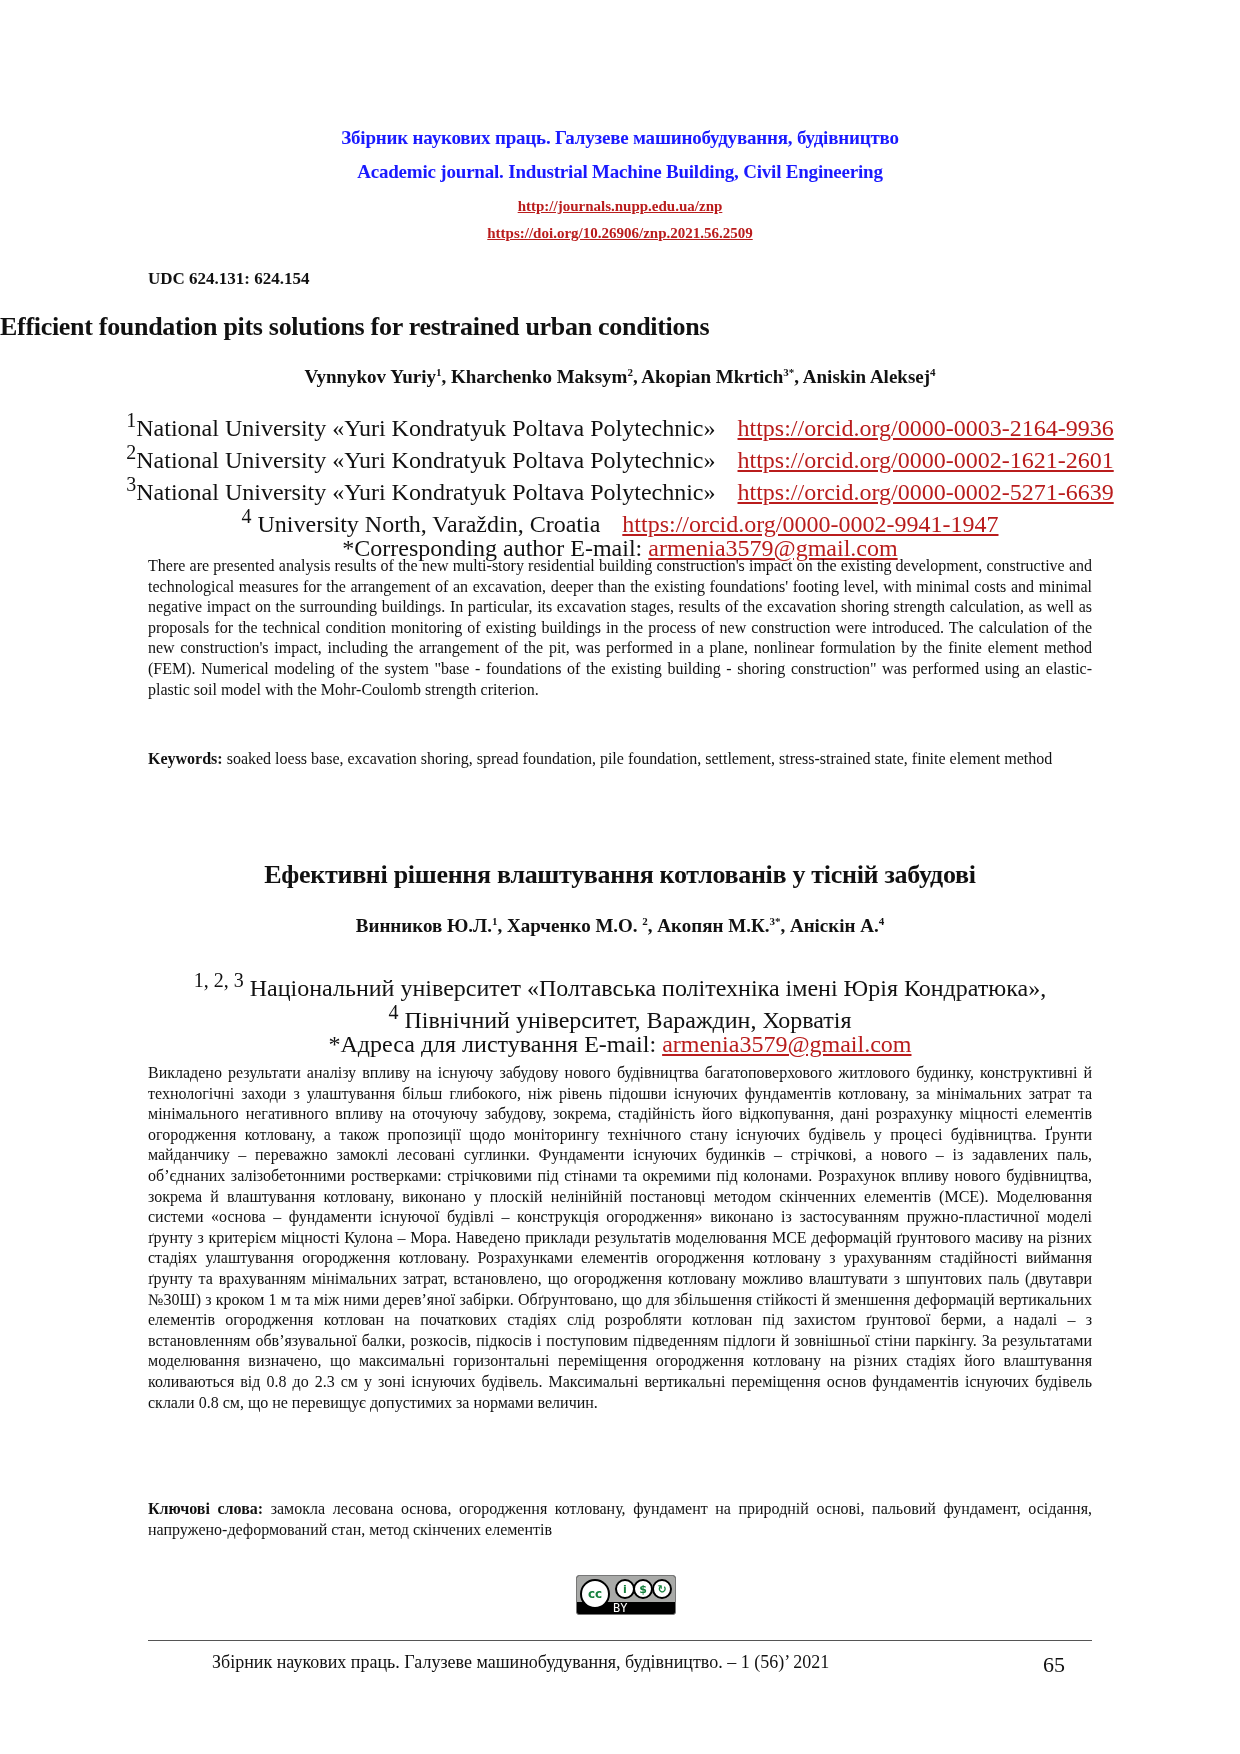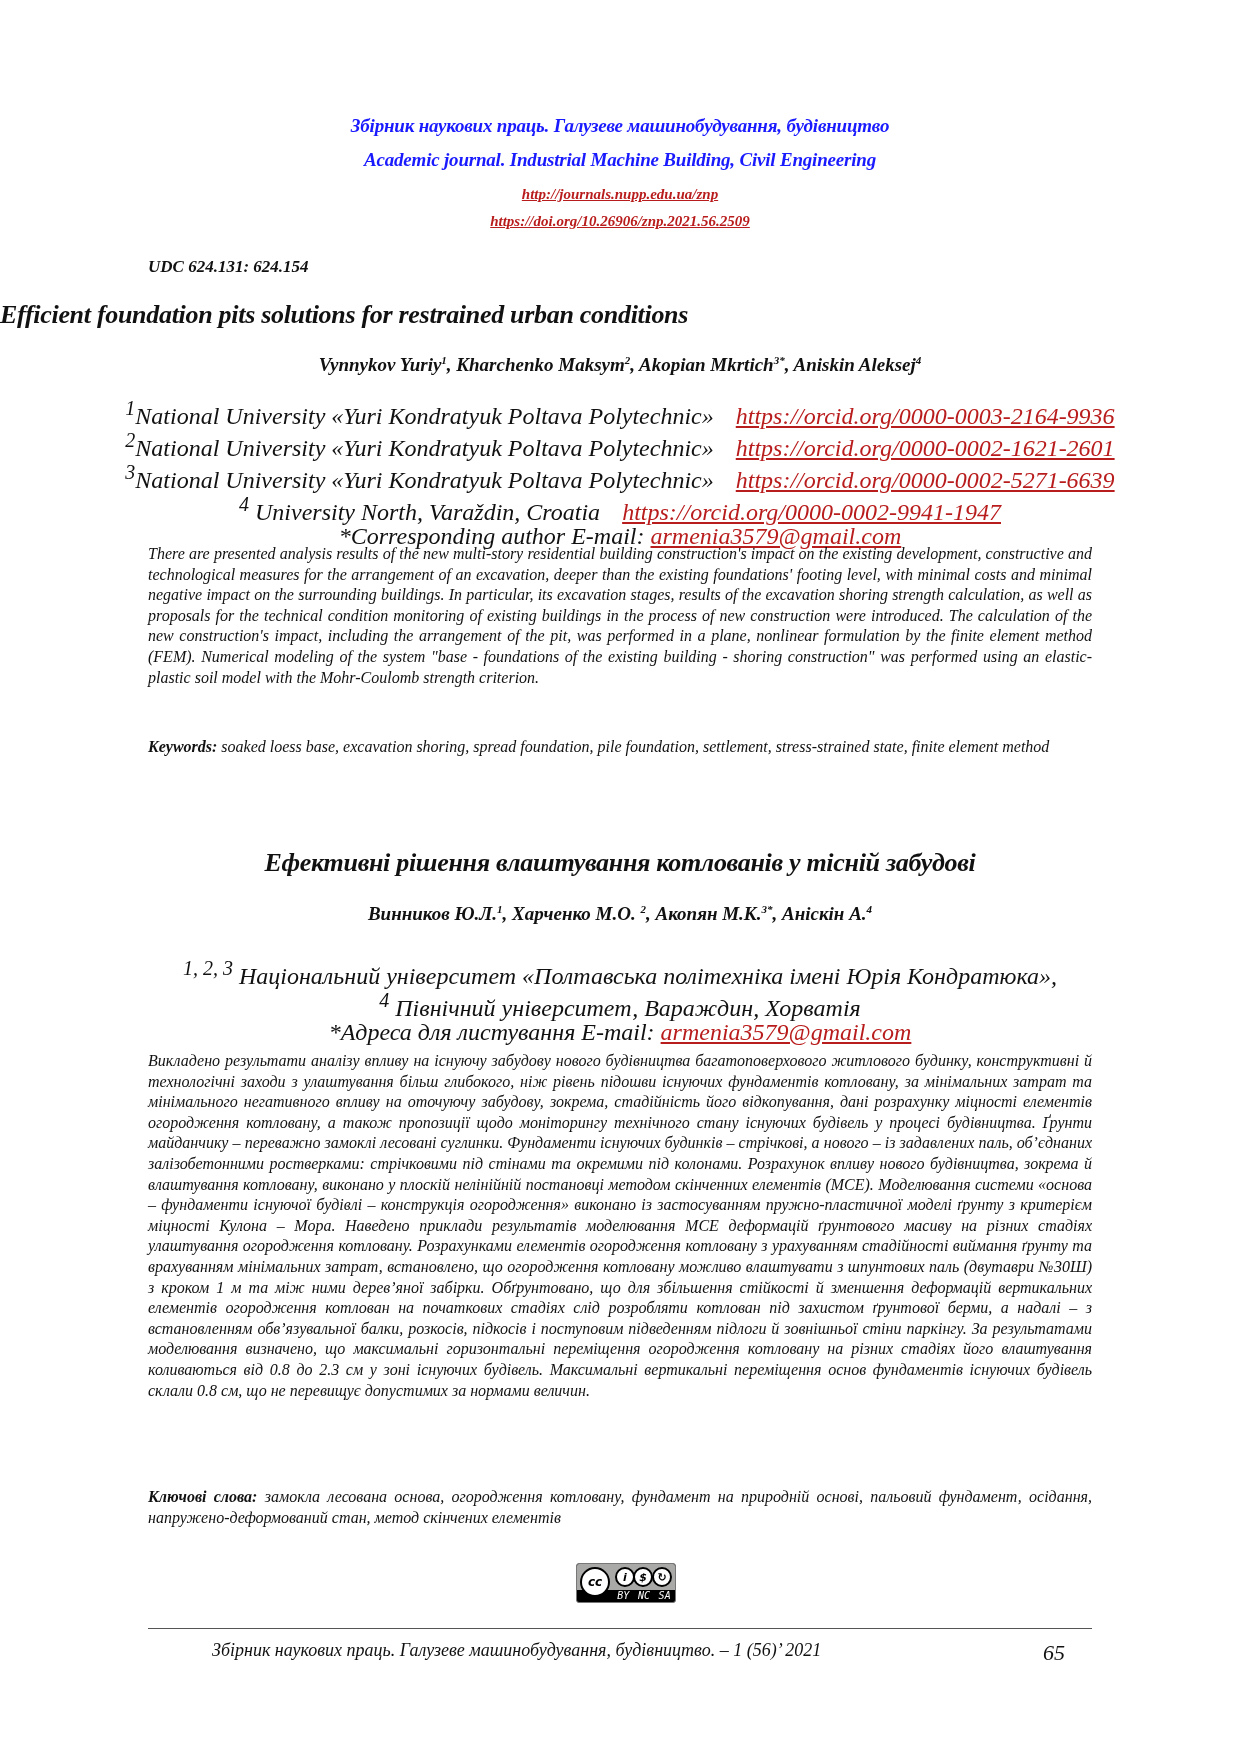--- a/index.html
+++ b/index.html
@@ -1,18 +1,18 @@
 <!DOCTYPE html>
 <html><head>
 <meta charset="utf-8">
 <style>
   html, body { margin: 0; padding: 0; background: #ffffff; }
   body { width: 1240px; height: 1754px; position: relative; overflow: hidden;
          font-family: "Liberation Serif", "DejaVu Serif", serif; color: #111; }
-  .page { position: absolute; left: 0; top: 0; width: 1240px; height: 1394px; font-style: italic; }
+  .page { position: absolute; left: 0; top: 12px; width: 1240px; height: 1394px; }
   .journal-title { position: absolute; left: 0; width: 1240px; text-align: center;
          color: #1a1aff; font-weight: bold; font-size: 19px; letter-spacing: -0.2px; }
   .link-blue { color: #b91c1c; text-decoration: underline; }
   .journal-link { position: absolute; left: 0; width: 1240px; text-align: center;
          font-weight: bold; font-size: 15px; }
   .udc { position: absolute; left: 148px; top: 257px; font-weight: bold; font-size: 17px; }
   .title-en { position: absolute; left: 0; width: 1240px; top: 300px; text-align: left;
          font-weight: bold; font-size: 26px; letter-spacing: -0.3px; }
   .authors { position: absolute; left: 0; width: 1240px; text-align: center;
          font-weight: bold; font-size: 19px; }
@@ -25,26 +25,26 @@
          line-height: 20.6px; text-align: justify; }
   .abstract p { margin: 0; }
   .kw-label { font-weight: bold; }
   .title-ua { position: absolute; left: 0; width: 1240px; top: 848px; text-align: center;
          font-weight: bold; font-size: 26px; letter-spacing: -0.3px; }
   .cc-badge { position: absolute; left: 576px; top: 1563px; width: 98px; height: 38px;
          background: #000; border: 1px solid #777; border-radius: 3px; overflow: hidden; }
   .cc-top { position: absolute; left: 0; top: 0; width: 98px; height: 26px; background: #a9aaa8; }
   .cc-circle { position: absolute; border-radius: 50%; background: #fff; border: 2px solid #000;
          display: flex; align-items: center; justify-content: center; font-family: "DejaVu Sans", sans-serif;
-         font-weight: bold; color: #000000; box-sizing: border-box; }
+         font-weight: bold; color: #15803d; box-sizing: border-box; }
   .cc-main { left: 3px; top: 3px; width: 30px; height: 30px; font-size: 12px; }
   .cc-small { top: 3px; width: 20px; height: 20px; font-size: 11px; }
   .cc-labels { position: absolute; left: 36px; top: 26px; width: 62px; height: 12px;
          display: flex; justify-content: space-around; color: #fff; font-family: "DejaVu Sans Mono", monospace;
-         font-size: 10px; line-height: 12px; }
+         font-size: 12px; line-height: 12px; flex-direction: column; }
   .footer-rule { position: absolute; left: 148px; top: 1628px; width: 944px; height: 0;
          border-top: 1.5px solid #555; }
   .footer-text { position: absolute; left: 212px; top: 1640px; font-size: 18px; }
   .footer-page { position: absolute; left: 1043px; top: 1640px; font-size: 22px; }
 </style>
 </head>
 <body>
 
 <div class="page">
 

